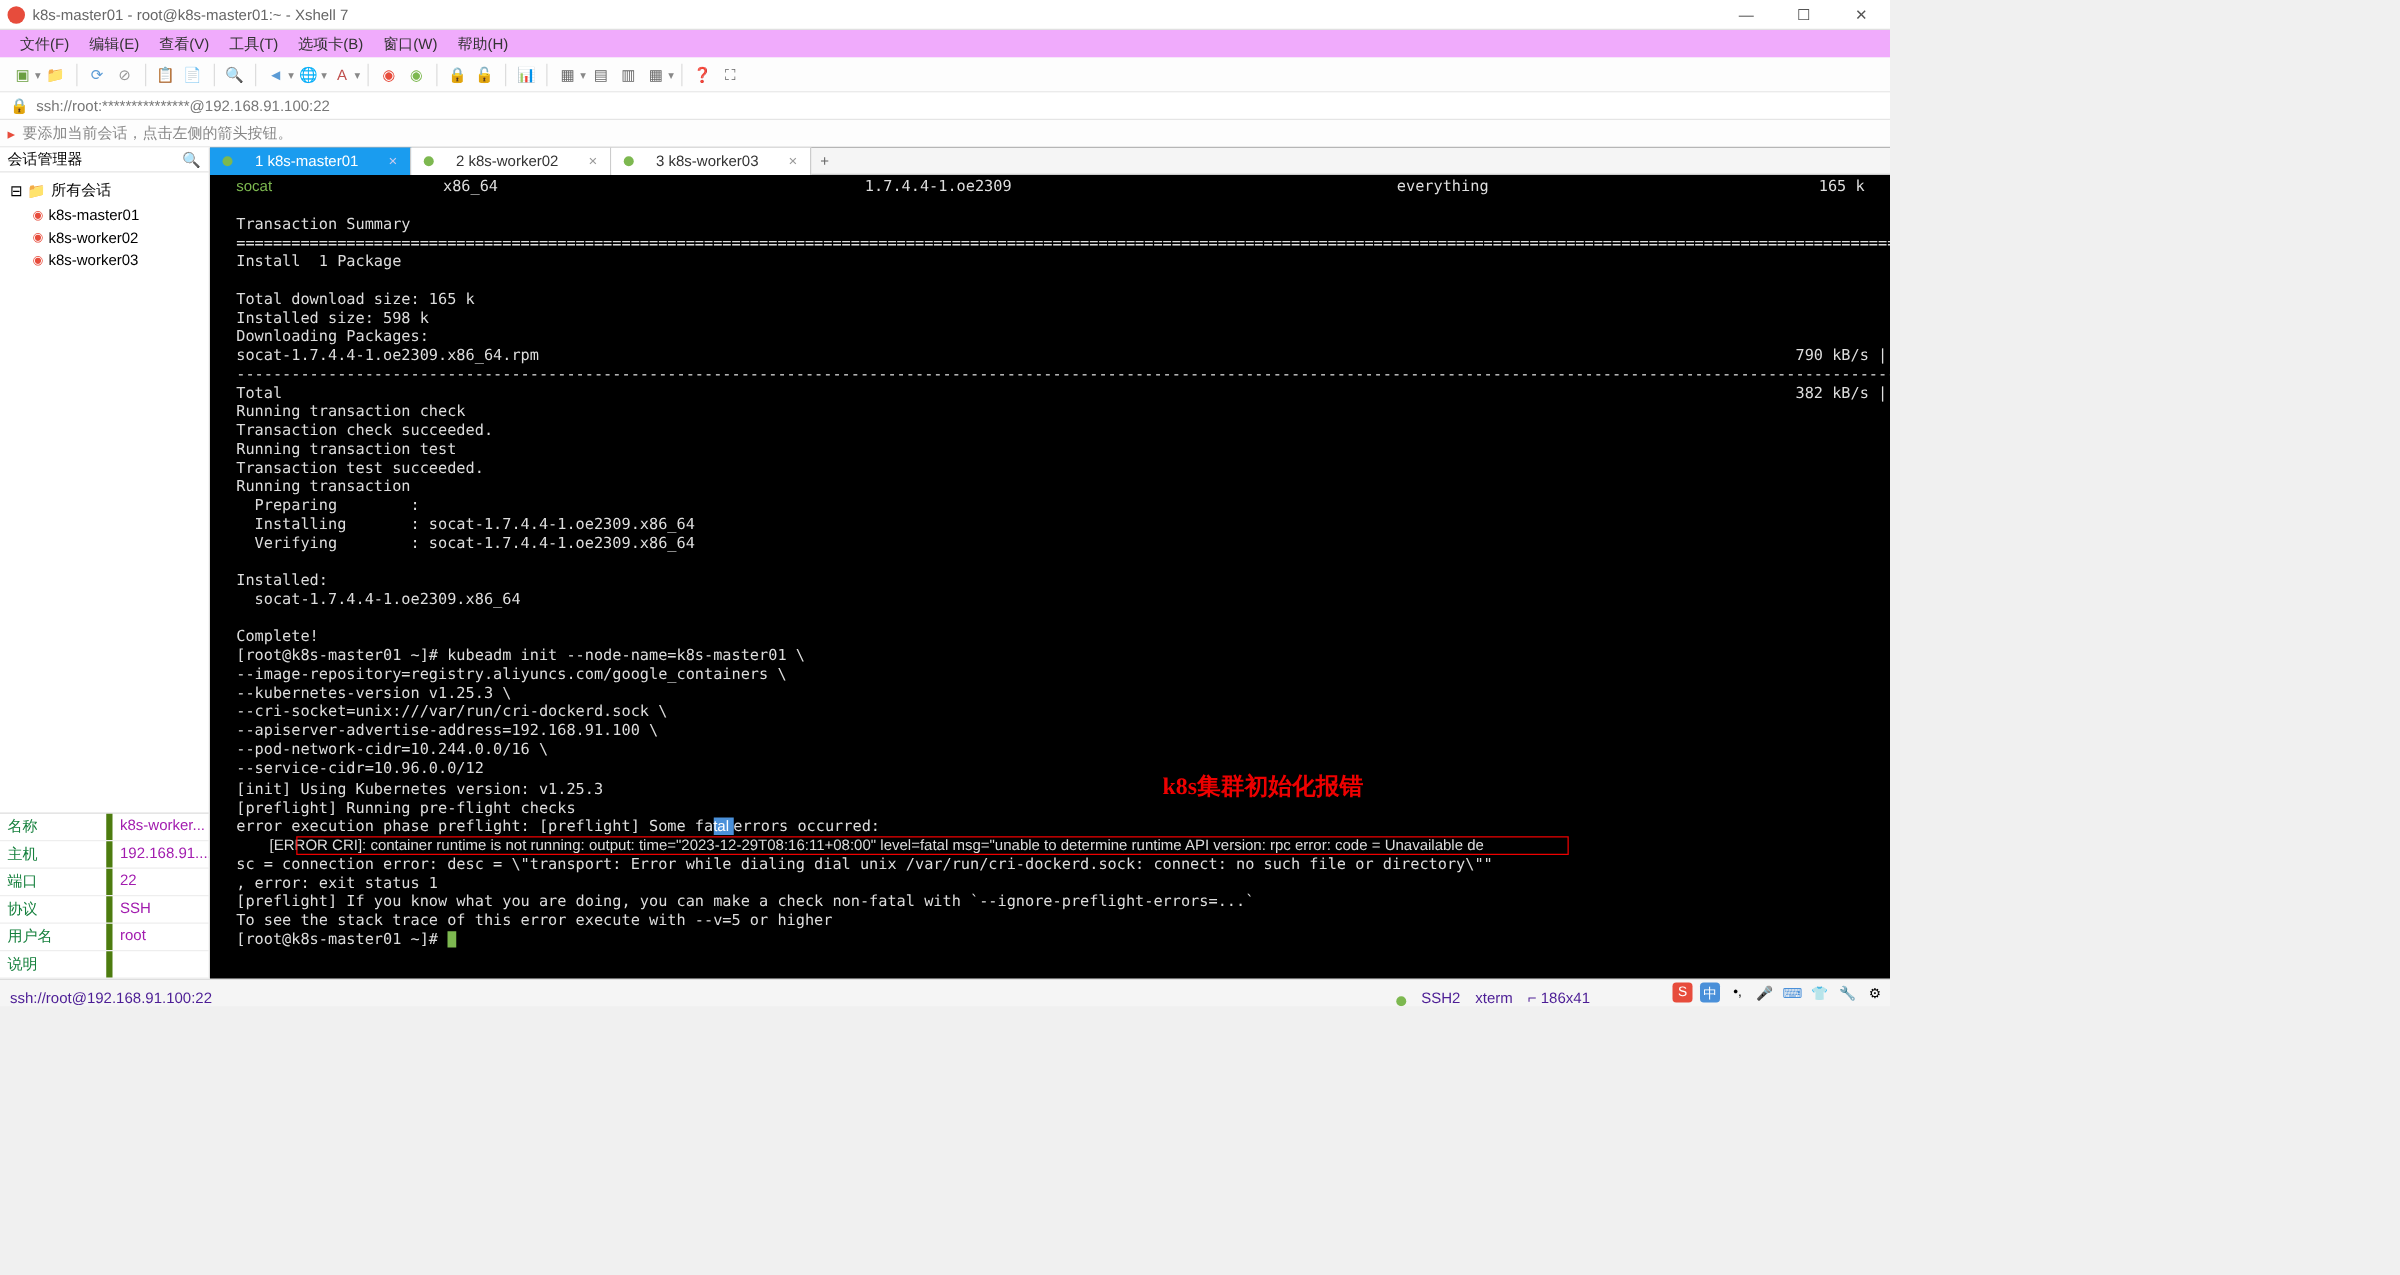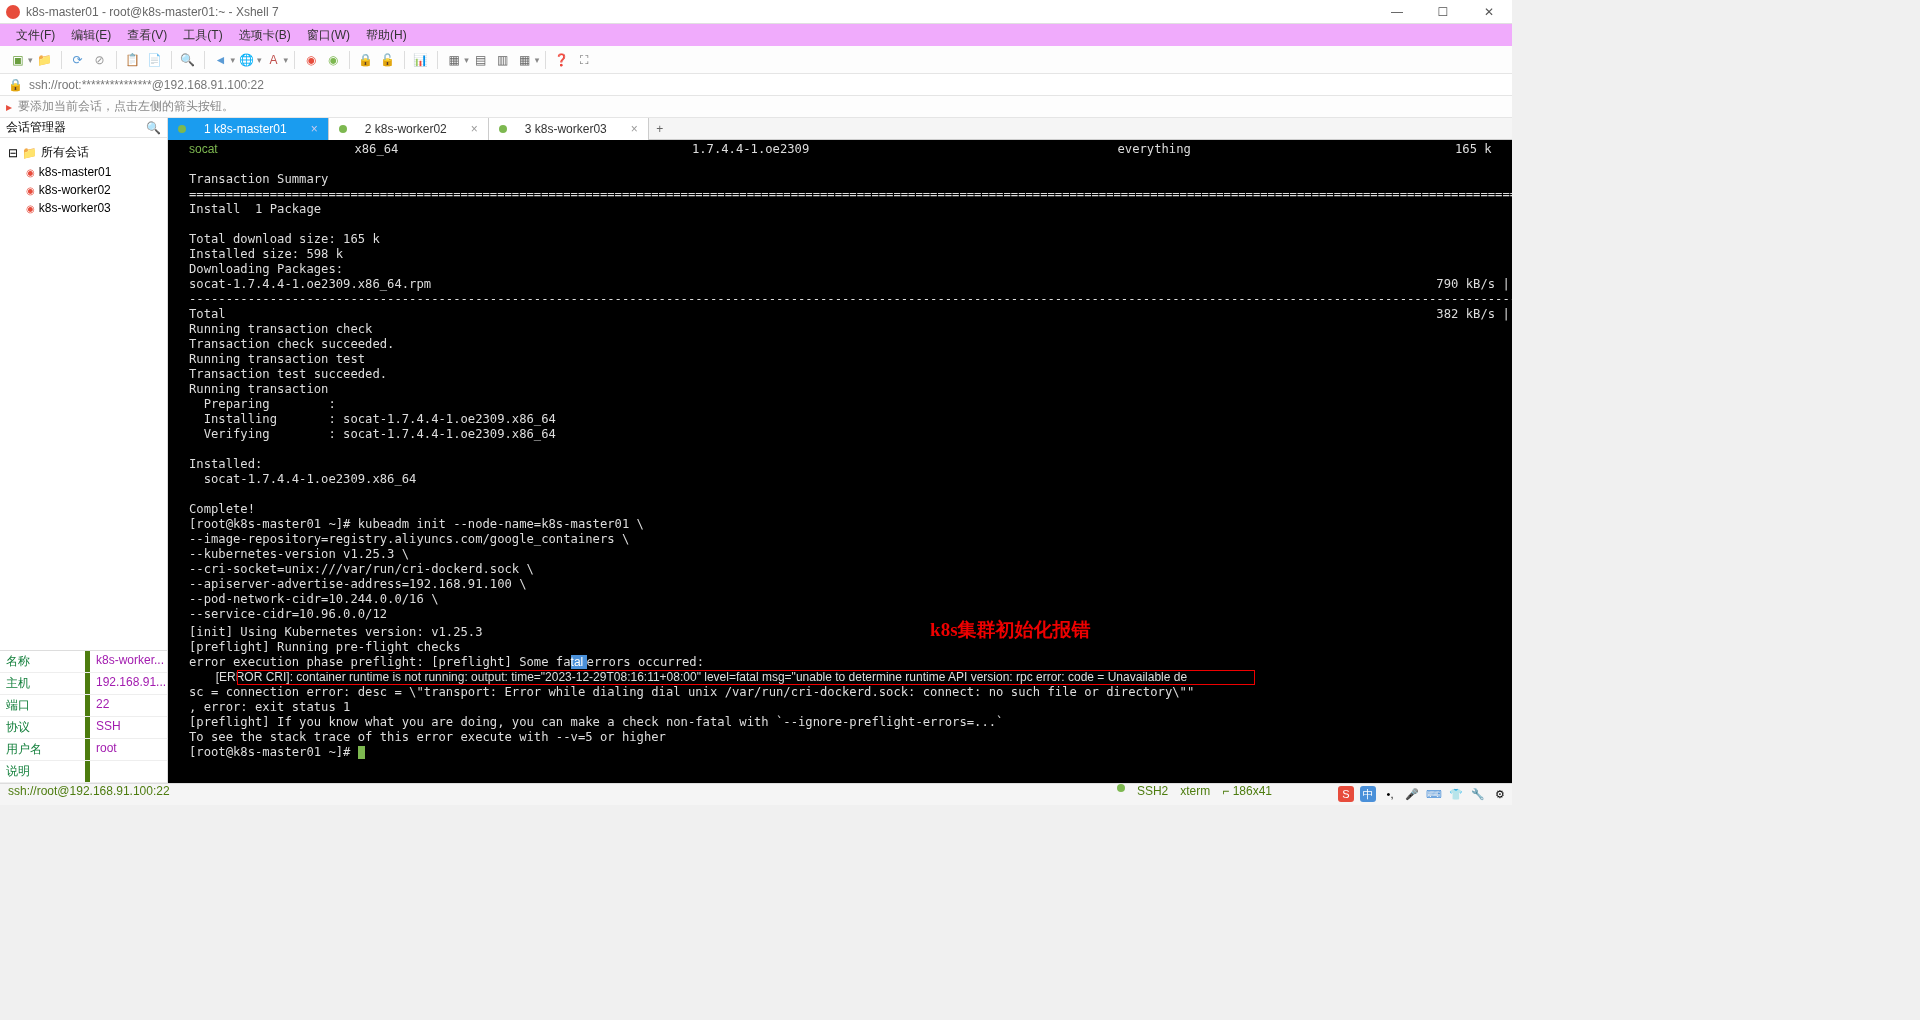--- a/index.html
+++ b/index.html
@@ -41,21 +41,21 @@
 .tab .x{color:#999;margin-left:6px}
 .tab.active .x{color:#cce}
 .tabplus{width:22px;text-align:center;color:#666}
 .tabnav{margin-left:auto;padding-right:8px;color:#999;display:flex;gap:4px}
 .term{flex:1;background:#000;color:#ddd;font-family:Consolas,monospace;font-size:12.2px;line-height:15px;padding:2px 21px;white-space:pre;overflow:hidden;position:relative}
 .term .grn{color:#7db850}
 .term .hl{background:#4a90d9;color:#fff}
 .term .cur{display:inline-block;width:7px;height:13px;background:#7db850;vertical-align:middle}
 .redbox{position:absolute;border:1px solid #e00;pointer-events:none}
 .redtext{color:#e00;font-family:"Microsoft YaHei";font-size:19px;font-weight:bold}
-.statusbar{position:absolute;bottom:0;left:0;right:0;height:22px;background:#f5f5f5;border-top:1px solid #ddd;display:flex;align-items:flex-start;padding:0 8px;gap:12px;color:#4d7c0f}
+.statusbar{position:absolute;bottom:0;left:0;right:0;height:22px;background:#f5f5f5;border-top:1px solid #ddd;display:flex;align-items:flex-end;padding:0 8px;gap:12px;color:#4c1d95}
 .statusbar .spacer{flex:1}
 .statusbar .dot2{width:8px;height:8px;border-radius:50%;background:#7db850}
 .tray{position:absolute;bottom:0;right:4px;display:flex;align-items:center;gap:6px;height:22px}
 .tray .ic{width:16px;height:16px;display:flex;align-items:center;justify-content:center;font-size:11px}
 </style>
 </head>
 <body>
 
 <div class="titlebar">
   <div class="icon"></div>

